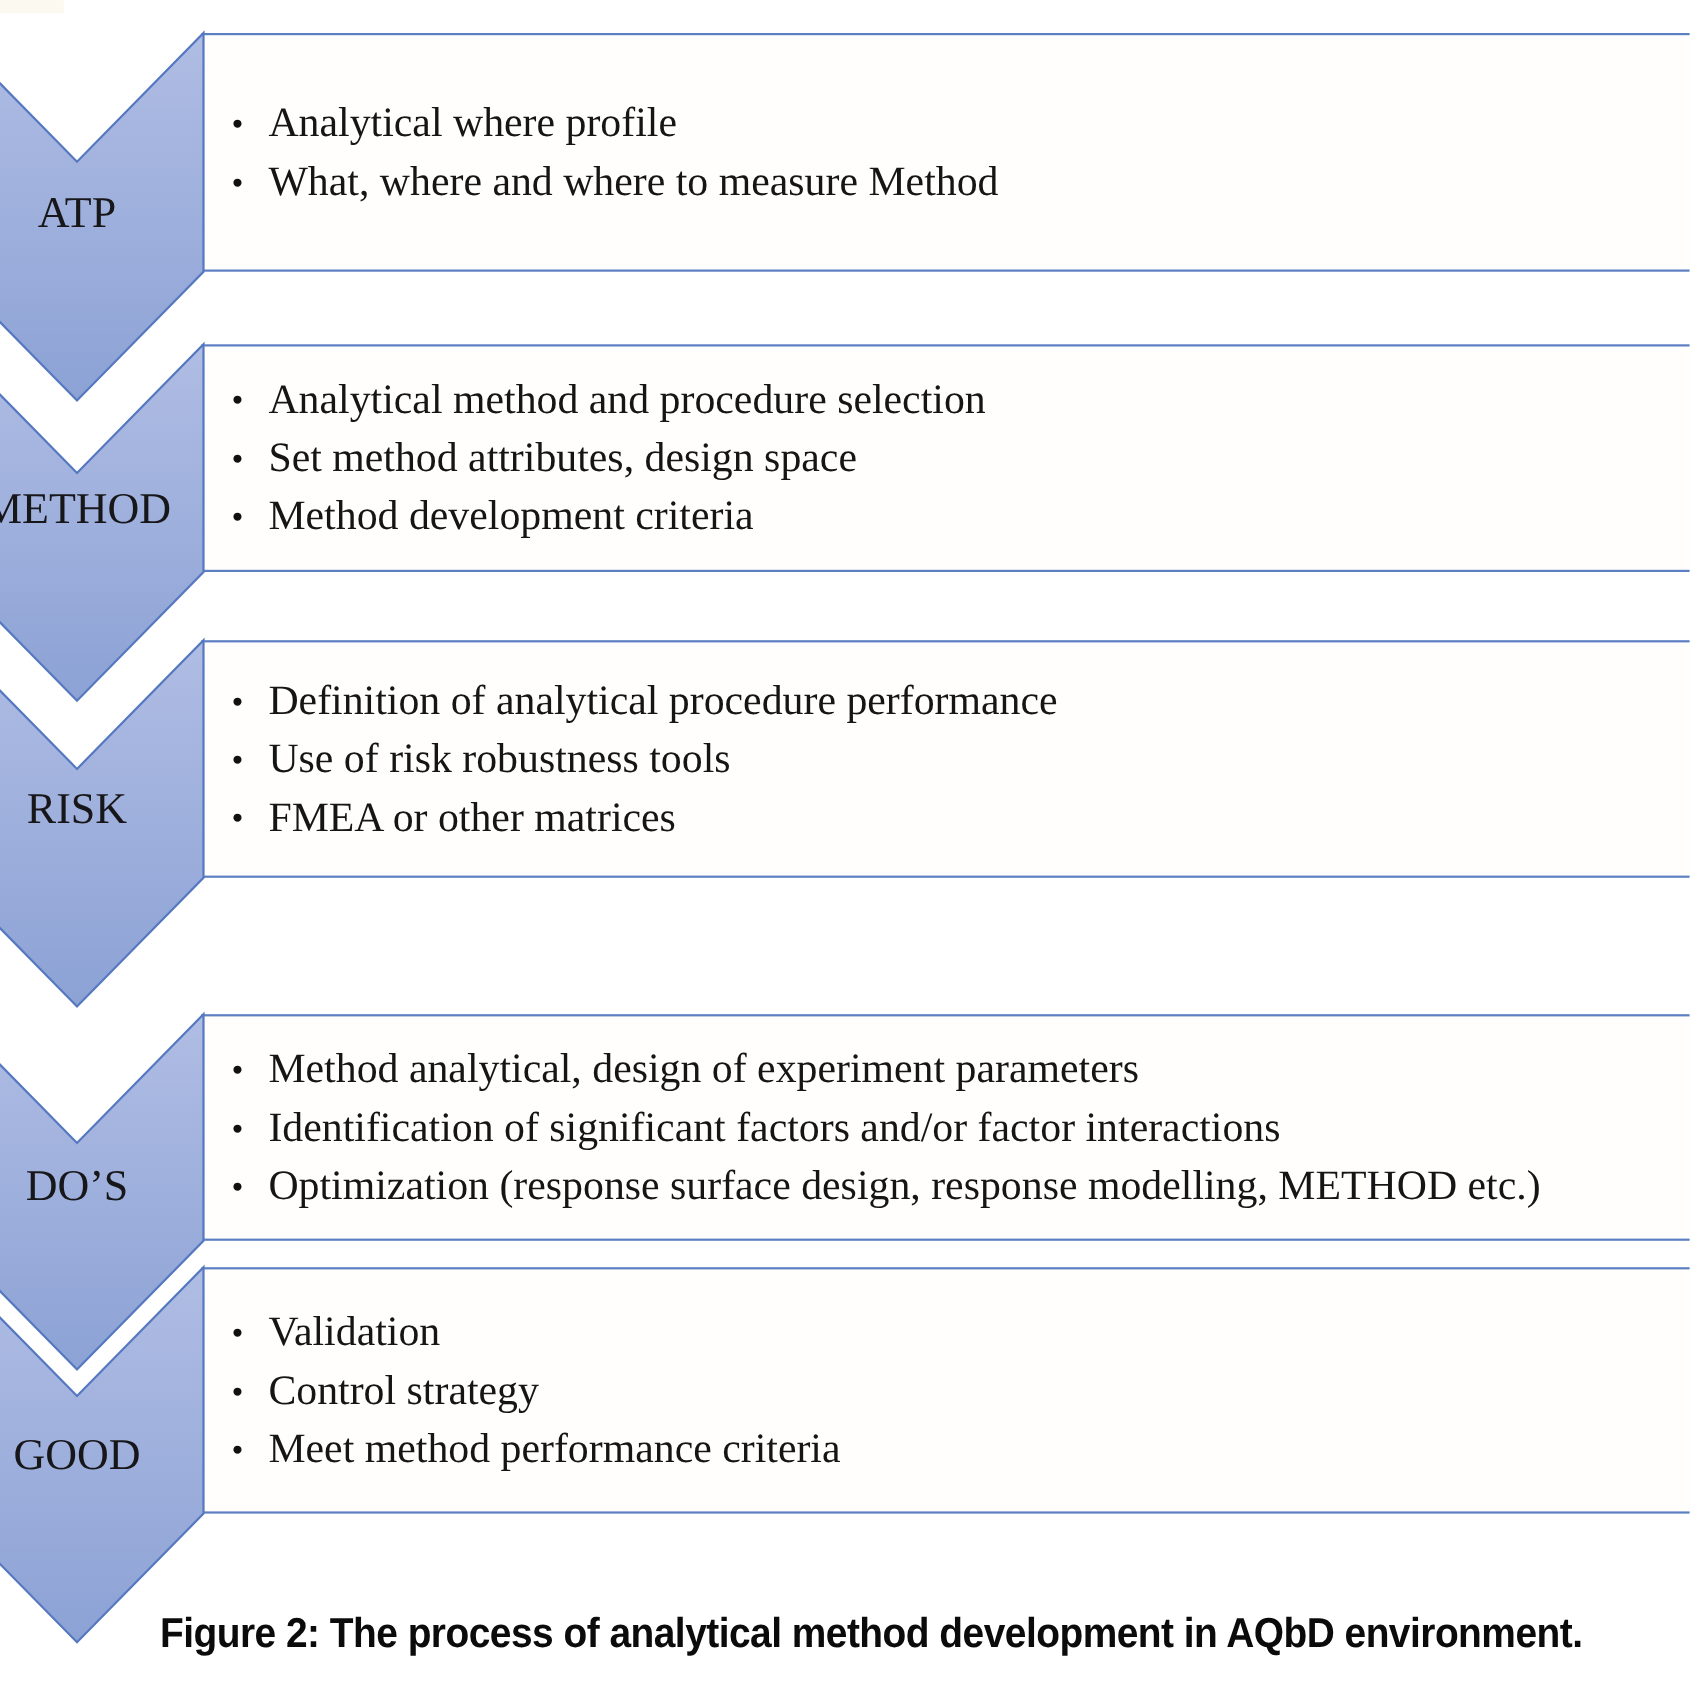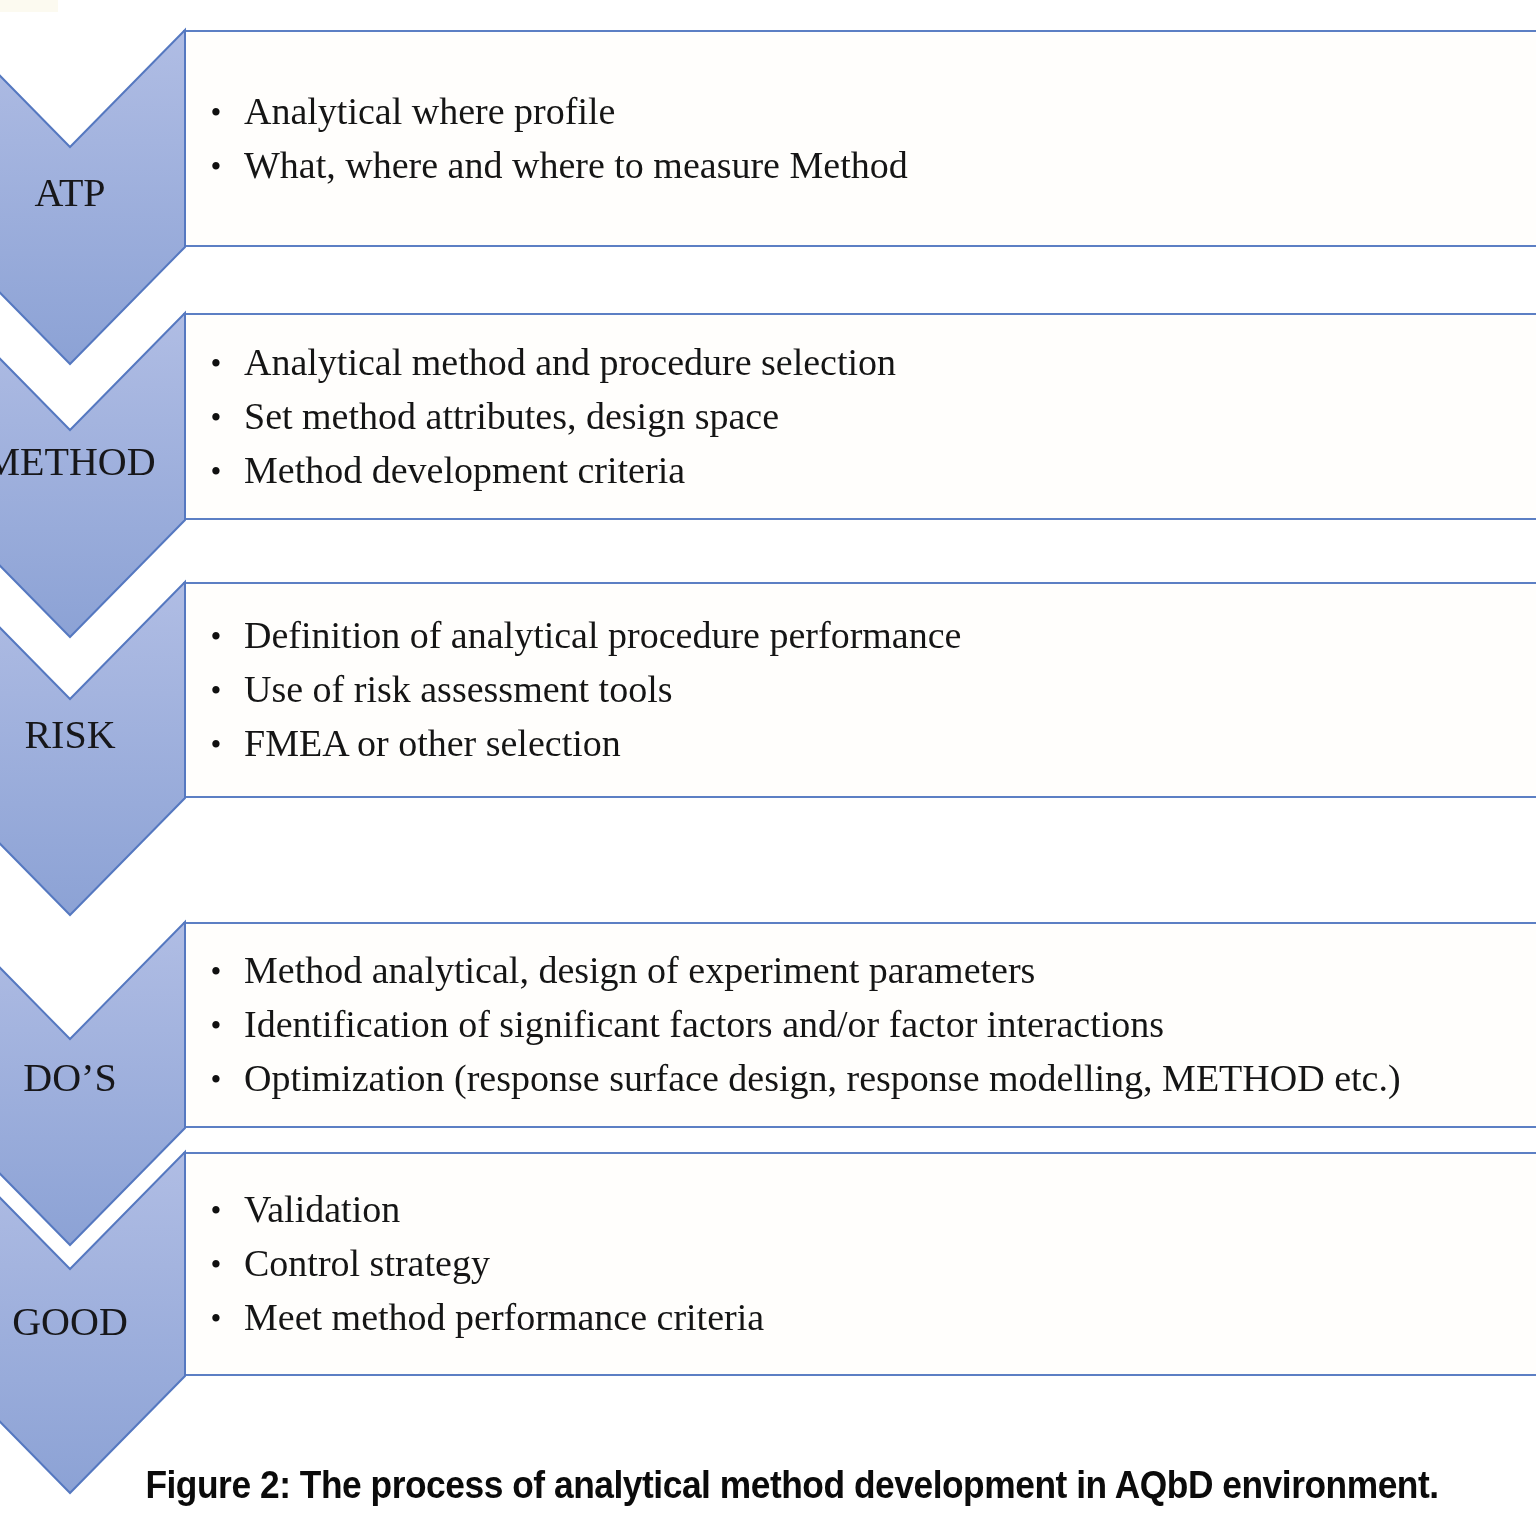--- a/index.html
+++ b/index.html
@@ -62,22 +62,22 @@
 <div class="stage-box b2">
   <ul class="bullets">
       <li><span class="dot">•</span><span class="txt">Analytical method and procedure selection</span></li>
       <li><span class="dot">•</span><span class="txt">Set method attributes, design space</span></li>
       <li><span class="dot">•</span><span class="txt">Method development criteria</span></li>
     </ul>
 </div>
 <div class="stage-box b3">
   <ul class="bullets">
       <li><span class="dot">•</span><span class="txt">Definition of analytical procedure performance</span></li>
-      <li><span class="dot">•</span><span class="txt">Use of risk assessment tools</span></li>
-      <li><span class="dot">•</span><span class="txt">FMEA or other selection</span></li>
+      <li><span class="dot">•</span><span class="txt">Use of risk robustness tools</span></li>
+      <li><span class="dot">•</span><span class="txt">FMEA or other matrices</span></li>
     </ul>
 </div>
 <div class="stage-box b4">
   <ul class="bullets">
       <li><span class="dot">•</span><span class="txt">Method analytical, design of experiment parameters</span></li>
       <li><span class="dot">•</span><span class="txt">Identification of significant factors and/or factor interactions</span></li>
       <li><span class="dot">•</span><span class="txt">Optimization (response surface design, response modelling, METHOD etc.)</span></li>
     </ul>
 </div>
 <div class="stage-box b5">

